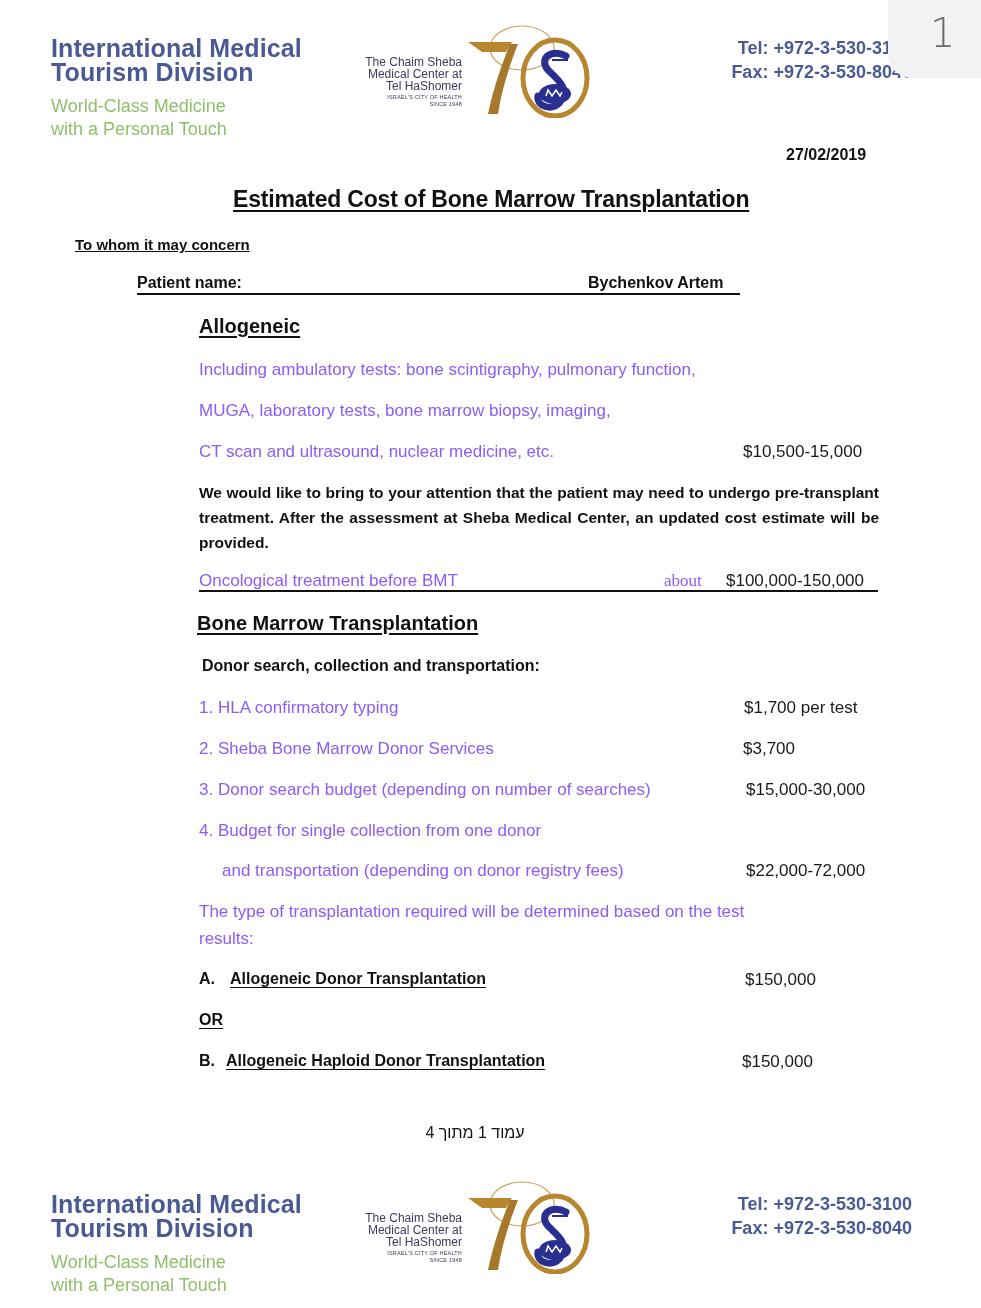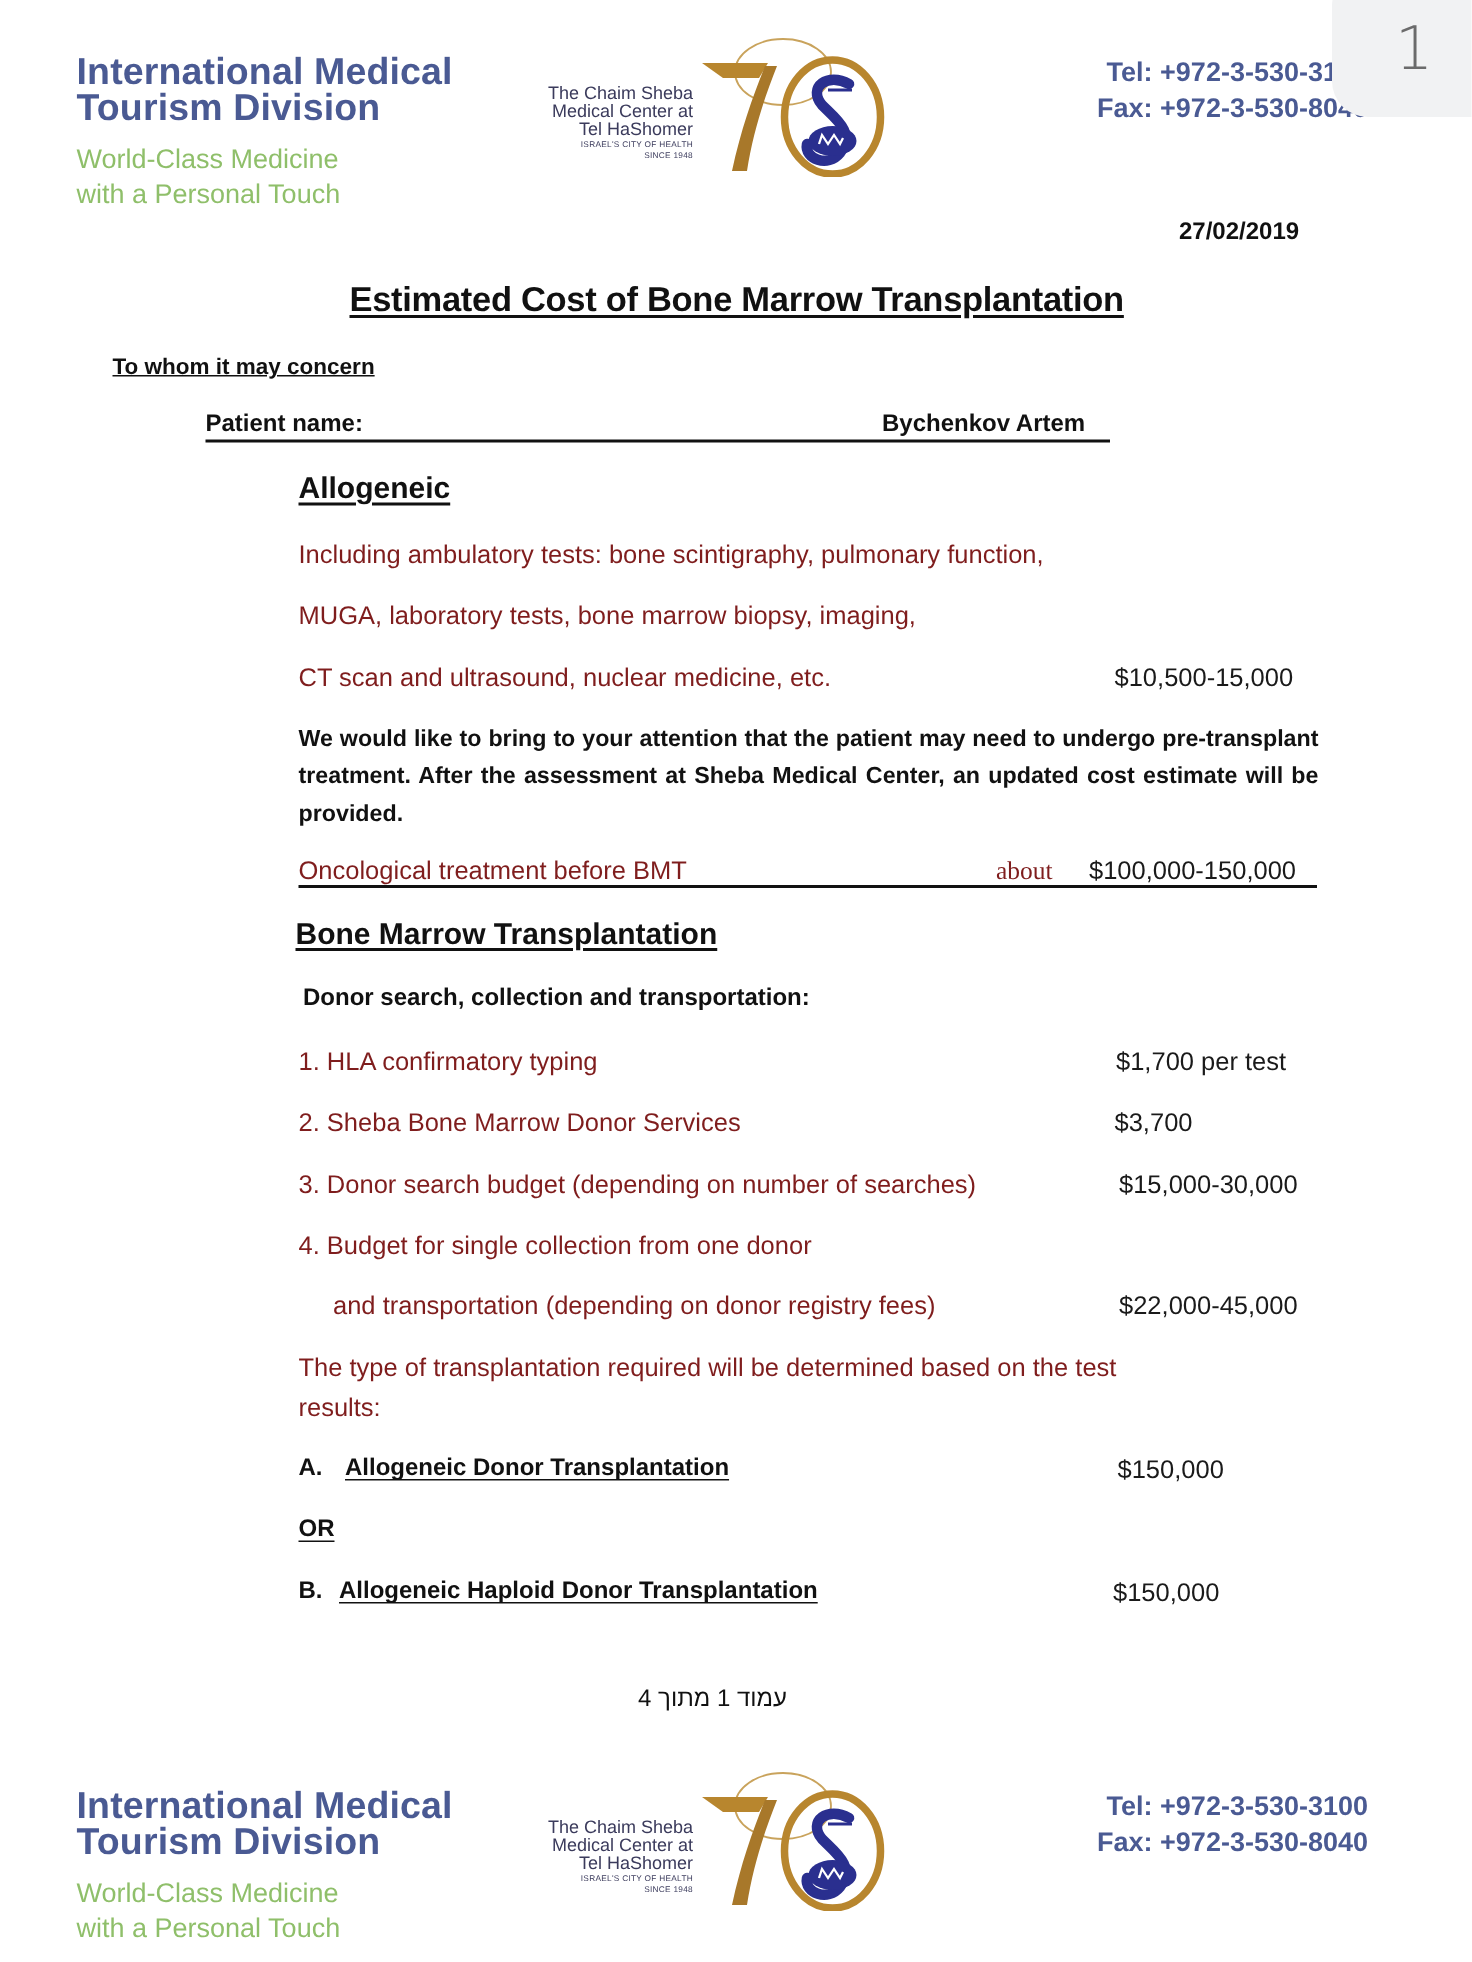--- a/index.html
+++ b/index.html
@@ -21,21 +21,21 @@
     background: #f1f2f3; border-radius: 24px;
   }
   .page-badge-num { position: absolute; left: 930px; top: 10px; font-size: 40px; color: #6b6b6b; font-family: "DejaVu Sans", sans-serif; font-weight: 300; }
 
   
   .doc { font-family: "Liberation Sans", sans-serif; }
   .date { font-weight: bold; font-size: 16px; }
   .title { font-weight: bold; font-size: 23px; text-decoration: underline; text-underline-offset: 3px; letter-spacing: -0.2px; }
   .bold { font-weight: bold; }
   .u { text-decoration: underline; text-underline-offset: 3px; }
-  .txt { font-size: 17px; color: #7f1d1d; }
+  .txt { font-size: 17px; color: #8b5cf6; }
   .sec { font-size: 20px; font-weight: bold; text-decoration: underline; text-underline-offset: 3px; }
   .notice { font-size: 15.5px; font-weight: bold; line-height: 25px; text-align: justify; width: 680px; }
   .rule { position: absolute; height: 1.5px; background: #111; }
   .price { font-size: 17px; color: #1a1a1a; white-space: nowrap; }
 </style>
 </head>
 <body>
 
 <div>
   <div class="abs org-name" style="left:51px;top:36px;">International Medical</div>
@@ -105,21 +105,21 @@
 
     <div class="abs txt" style="left:199px;top:739px;">2. Sheba Bone Marrow Donor Services</div>
     <div class="abs price" style="left:743px;top:739px;">$3,700</div>
 
     <div class="abs txt" style="left:199px;top:780px;">3. Donor search budget (depending on number of searches)</div>
     <div class="abs price" style="left:746px;top:780px;">$15,000-30,000</div>
 
     <div class="abs txt" style="left:199px;top:821px;">4. Budget for single collection from one donor</div>
 
     <div class="abs txt" style="left:222px;top:861px;">and transportation (depending on donor registry fees)</div>
-    <div class="abs price" style="left:746px;top:861px;">$22,000-45,000</div>
+    <div class="abs price" style="left:746px;top:861px;">$22,000-72,000</div>
   </div>
 
   <div class="abs txt" style="left:199px;top:902px;">The type of transplantation required will be determined based on the test</div>
   <div class="abs txt" style="left:199px;top:929px;">results:</div>
 
   <div>
     <div class="abs bold" style="left:199px;top:970px;font-size:16px;">A.</div>
     <div class="abs bold u" style="left:230px;top:970px;font-size:16px;">Allogeneic Donor Transplantation</div>
     <div class="abs price" style="left:745px;top:970px;">$150,000</div>
   </div>

